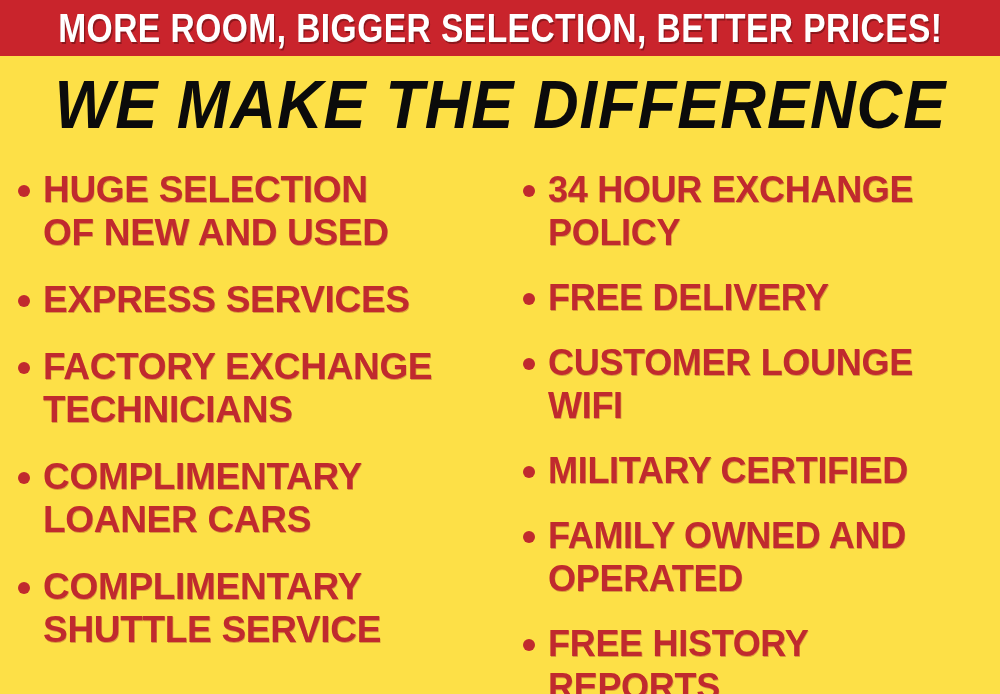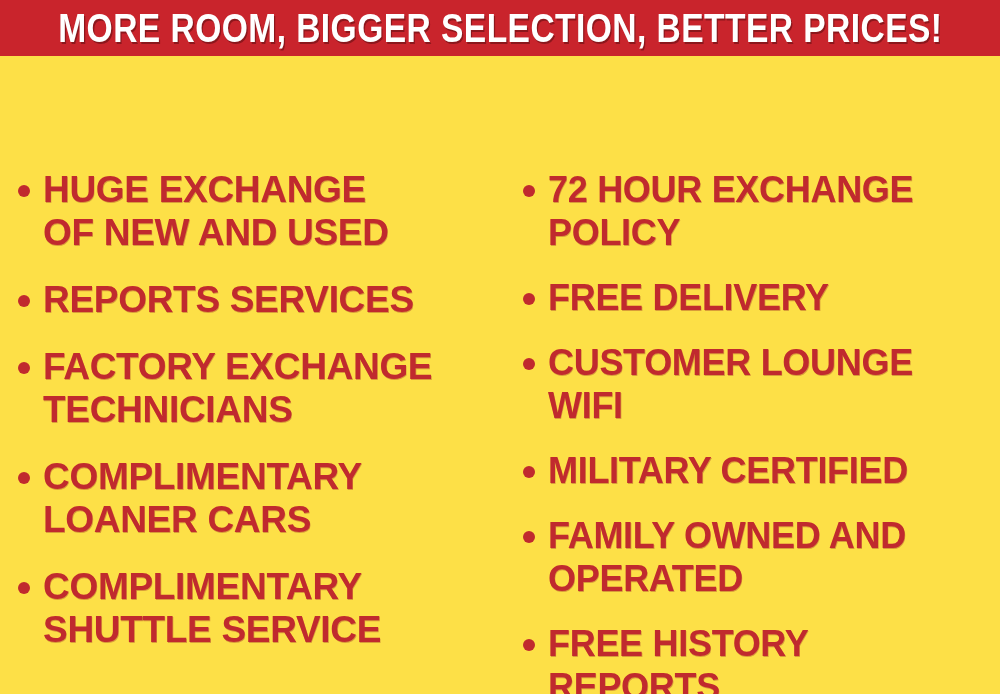--- a/index.html
+++ b/index.html
@@ -110,32 +110,35 @@
 </style>
 </head>
 <body>
 
 <div id="poster">
 
   <div class="banner">
     <span class="banner-text">MORE ROOM, BIGGER SELECTION, BETTER PRICES!</span>
   </div>
 
+  <div class="headline">
+    <span class="headline-text">WE MAKE THE DIFFERENCE</span>
+  </div>
 
   <div class="columns">
 
     <div class="col col-left">
       <div class="bullet-row">
         <span class="dot"></span>
-        <span class="bullet-text">HUGE EXCHANGE
+        <span class="bullet-text">HUGE SELECTION
 OF NEW AND USED</span>
       </div>
       <div class="bullet-row">
         <span class="dot"></span>
-        <span class="bullet-text">REPORTS SERVICES</span>
+        <span class="bullet-text">EXPRESS SERVICES</span>
       </div>
       <div class="bullet-row">
         <span class="dot"></span>
         <span class="bullet-text">FACTORY EXCHANGE
 TECHNICIANS</span>
       </div>
       <div class="bullet-row">
         <span class="dot"></span>
         <span class="bullet-text">COMPLIMENTARY
 LOANER CARS</span>
@@ -143,21 +146,21 @@
       <div class="bullet-row">
         <span class="dot"></span>
         <span class="bullet-text">COMPLIMENTARY
 SHUTTLE SERVICE</span>
       </div>
     </div>
 
     <div class="col col-right">
       <div class="bullet-row">
         <span class="dot"></span>
-        <span class="bullet-text">72 HOUR EXCHANGE
+        <span class="bullet-text">34 HOUR EXCHANGE
 POLICY</span>
       </div>
       <div class="bullet-row">
         <span class="dot"></span>
         <span class="bullet-text">FREE DELIVERY</span>
       </div>
       <div class="bullet-row">
         <span class="dot"></span>
         <span class="bullet-text">CUSTOMER LOUNGE
 WIFI</span>

